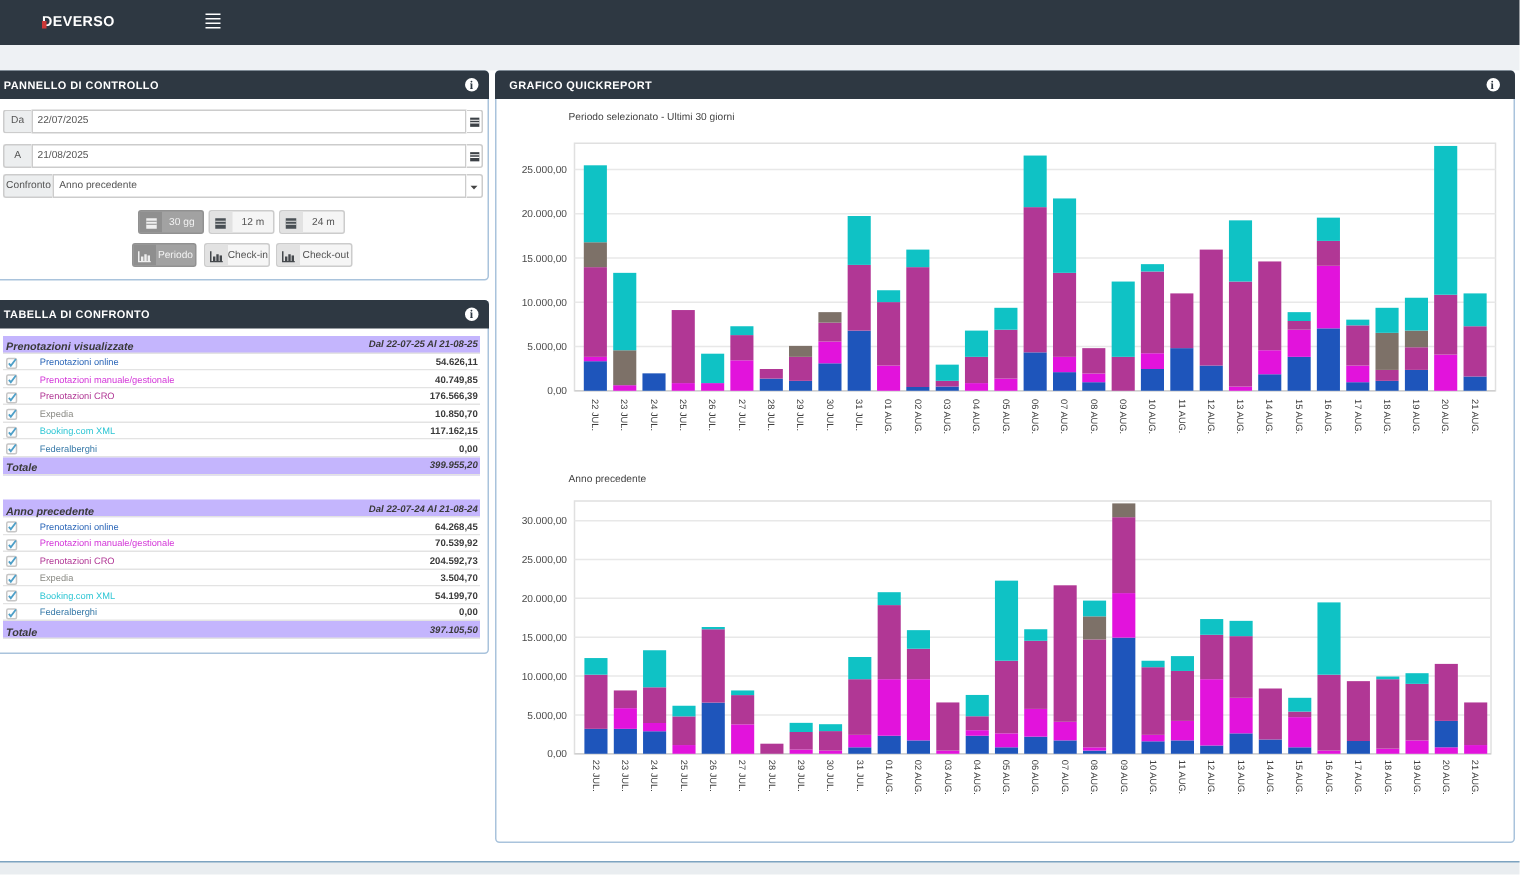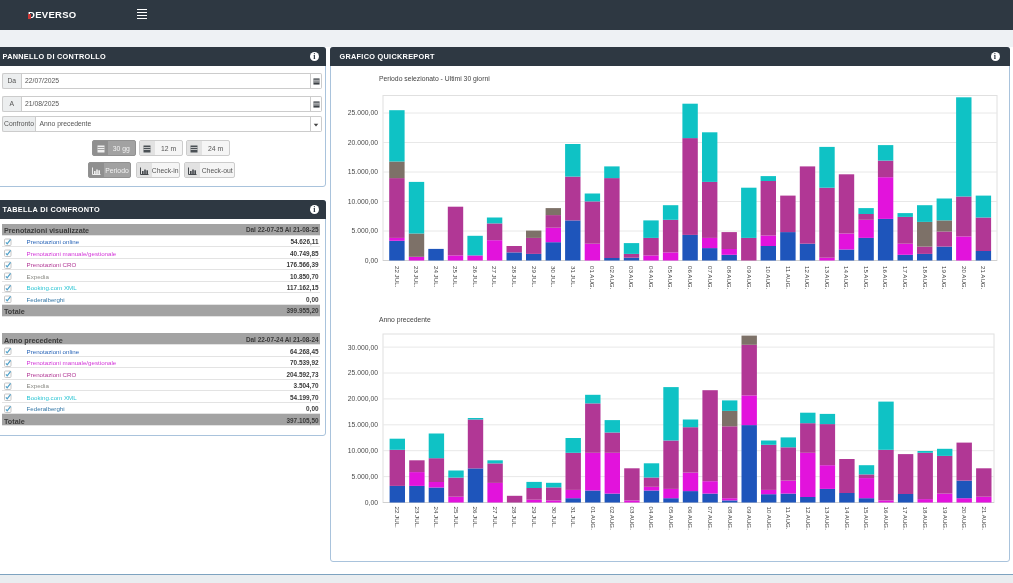--- a/index.html
+++ b/index.html
@@ -22,21 +22,21 @@
 .ifield { flex:1; background:#fff; border:1px solid #cccccc; font-size:6.8px; color:#555; line-height:14.5px; padding-left:3.5px; }
 .iicon { width:11px; background:#fff; border:1px solid #cccccc; border-left:0; border-radius:0 2px 2px 0; position:relative; }
 .btn { position:absolute; height:16px; border:1px solid #ccc; border-radius:2px; display:flex; font-size:6.8px; overflow:hidden; white-space:nowrap; }
 .btn .bic { width:15px; position:relative; }
 .btn .btx { flex:1; text-align:center; line-height:15px; padding:0; }
 .btn.sel { background:#a2a2a2; border-color:#919191; color:#f2f2f2; }
 .btn.sel .bic { background:#8f8f8f; }
 .btn.lite { background:#f5f5f5; color:#555; }
 .btn.lite .bic { background:#e2e2e2; }
 .trow { position:absolute; left:0; width:317.5px; height:11.5px; border-bottom:1px solid #e3e3e3; font-size:6.2px; background:#fff; }
-.trow.thead { background:#a3a3a3; height:12px; font-weight:bold; color:#3a3a3a; font-size:7.2px; }
+.trow.thead { background:#c4b5fd; height:12px; font-weight:bold; color:#3a3a3a; font-size:7.2px;font-style:italic; }
 .trow.thead .tr { font-size:6.4px; }
 .trow .tl { position:absolute; left:2px; top:2.8px; }
 .trow .tr { position:absolute; right:1px; top:2.8px; font-weight:bold; color:#3a3a3a; font-size:6.4px; }
 .trow .tname { position:absolute; left:24.5px; top:2.8px; }
 .ctitle { position:absolute; font-size:6.8px; color:#444; }
 </style></head>
 <body>
 <div class="navbar">
   <div class="logo"><span class="reddot"></span>DEVERSO</div>
   <div class="burger">

